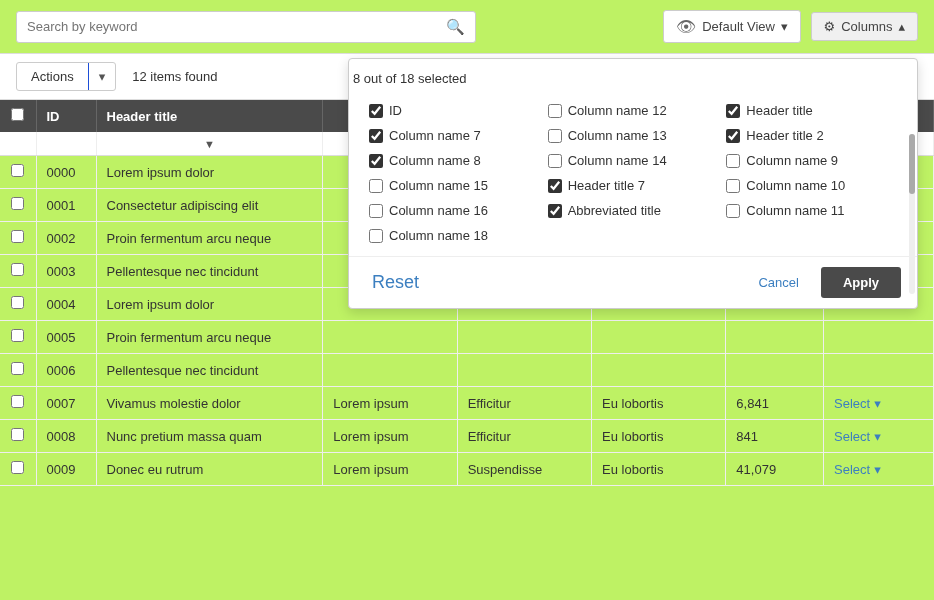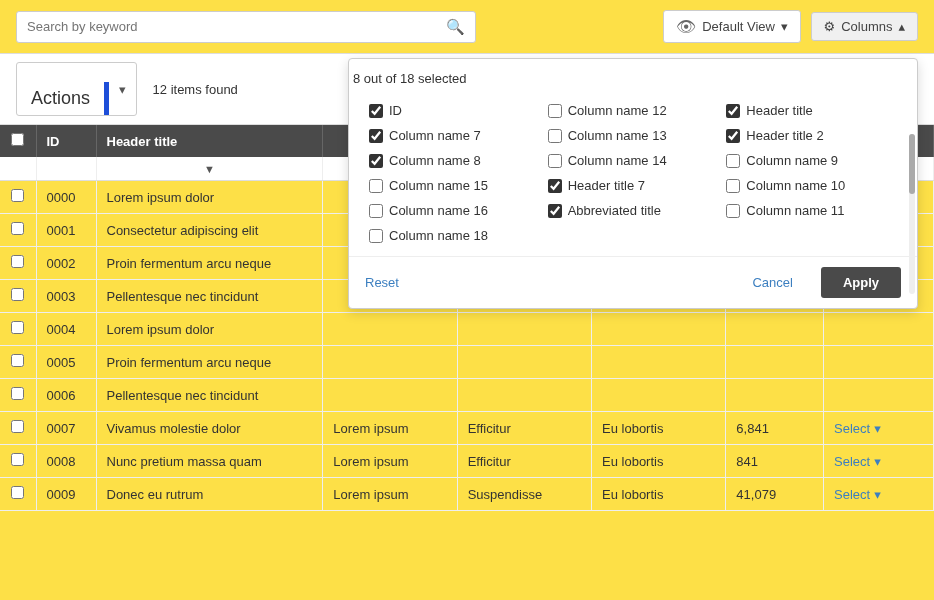--- a/index.html
+++ b/index.html
@@ -5,21 +5,21 @@
     * { box-sizing: border-box; margin: 0; padding: 0; }
     body {
       font-family: Arial, sans-serif;
       font-size: 13px;
       background: #f5f5f5;
       color: #333;
     }
     .container {
       width: 934px;
       height: 600px;
-      background: #fde047;
+      background: #bef264;
       position: relative;
       overflow: hidden;
     }
     
     .top-bar {
       display: flex;
       align-items: center;
       padding: 10px 16px;
       border-bottom: 1px solid #ddd;
       gap: 10px;
@@ -84,24 +84,23 @@
     .actions-btn {
       display: flex;
       align-items: center;
       border: 1px solid #ccc;
       border-radius: 3px;
       overflow: hidden;
       background: #fff;
     }
     .actions-label {
       padding: 6px 14px;
-      font-size: 18px;
+      font-size: 13px;
       color: #333;
-      border-right: 5px solid #1d4ed8;
-      margin-top: 19px;
+      border-right: 1px solid #1d4ed8;
     }
     .actions-caret {
       padding: 6px 10px;
       color: #555;
       cursor: pointer;
     }
     .items-count {
       font-size: 13px;
       color: #333;
       margin-left: 6px;
@@ -221,27 +220,28 @@
     .dropdown-footer {
       display: flex;
       align-items: center;
       justify-content: space-between;
       padding: 10px 16px;
       border-top: 1px solid #eee;
     }
     .reset-btn {
       color: #3c7fc0;
       cursor: pointer;
-      font-size: 13px;
+      font-size: 18px;
       background: none;
       border: none;
+      margin-left: 7px;
     }
     .footer-right {
       display: flex;
-      gap: 16px;
+      gap: 10px;
     }
     .cancel-btn {
       background: none;
       border: none;
       color: #3c7fc0;
       font-size: 13px;
       cursor: pointer;
       padding: 6px 12px;
     }
     .apply-btn {

